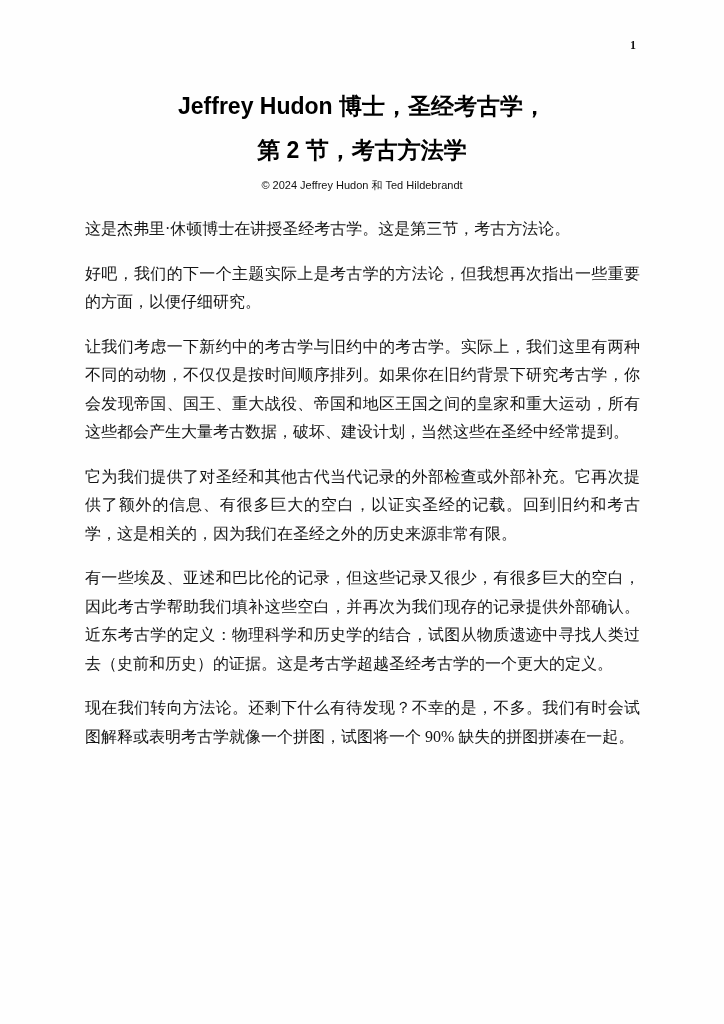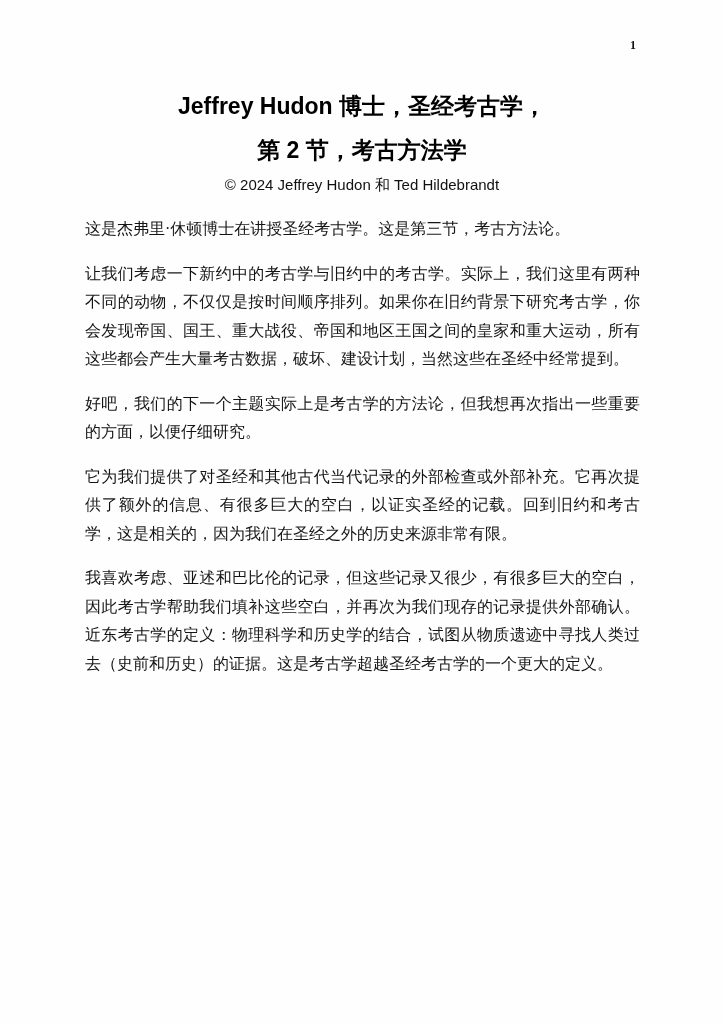--- a/index.html
+++ b/index.html
@@ -34,21 +34,21 @@
     color: #000;
   }
   .title .t-line {
     display: block;
     text-align: center;
   }
   .copyright {
     margin-top: 3px;
     text-align: center;
     font-family: "Liberation Sans", "DejaVu Sans", sans-serif;
-    font-size: 15px;
+    font-size: 11px;
     line-height: 20px;
     color: #101010;
   }
   .doc-body {
     margin: 20px 84px 0 85px;
     font-family: "Liberation Serif", "DejaVu Serif", serif;
     font-size: 16px;
     line-height: 28.5px;
     text-align: justify;
     text-justify: inter-character;
@@ -67,19 +67,20 @@
 
   <h1 class="title">
     <span class="t-line">Jeffrey Hudon 博士，圣经考古学，</span>
     <span class="t-line">第 2 节，考古方法学</span>
   </h1>
 
   <div class="copyright">© 2024 Jeffrey Hudon 和 Ted Hildebrandt</div>
 
   <div class="doc-body">
     <p>这是杰弗里·休顿博士在讲授圣经考古学。这是第三节，考古方法论。</p>
+    <p>好吧，我们的下一个主题实际上是考古学的方法论，但我想再次指出一些重要的方面，以便仔细研究。</p>
     <p>让我们考虑一下新约中的考古学与旧约中的考古学。实际上，我们这里有两种不同的动物，不仅仅是按时间顺序排列。如果你在旧约背景下研究考古学，你会发现帝国、国王、重大战役、帝国和地区王国之间的皇家和重大运动，所有这些都会产生大量考古数据，破坏、建设计划，当然这些在圣经中经常提到。</p>
-    <p>好吧，我们的下一个主题实际上是考古学的方法论，但我想再次指出一些重要的方面，以便仔细研究。</p>
     <p>它为我们提供了对圣经和其他古代当代记录的外部检查或外部补充。它再次提供了额外的信息、有很多巨大的空白，以证实圣经的记载。回到旧约和考古学，这是相关的，因为我们在圣经之外的历史来源非常有限。</p>
-    <p>我喜欢考虑、亚述和巴比伦的记录，但这些记录又很少，有很多巨大的空白，因此考古学帮助我们填补这些空白，并再次为我们现存的记录提供外部确认。近东考古学的定义：物理科学和历史学的结合，试图从物质遗迹中寻找人类过去（史前和历史）的证据。这是考古学超越圣经考古学的一个更大的定义。</p>
+    <p>有一些埃及、亚述和巴比伦的记录，但这些记录又很少，有很多巨大的空白，因此考古学帮助我们填补这些空白，并再次为我们现存的记录提供外部确认。近东考古学的定义：物理科学和历史学的结合，试图从物质遗迹中寻找人类过去（史前和历史）的证据。这是考古学超越圣经考古学的一个更大的定义。</p>
+    <p>现在我们转向方法论。还剩下什么有待发现？不幸的是，不多。我们有时会试图解释或表明考古学就像一个拼图，试图将一个 90% 缺失的拼图拼凑在一起。</p>
   </div>
 
 </div>
 
 </body></html>

